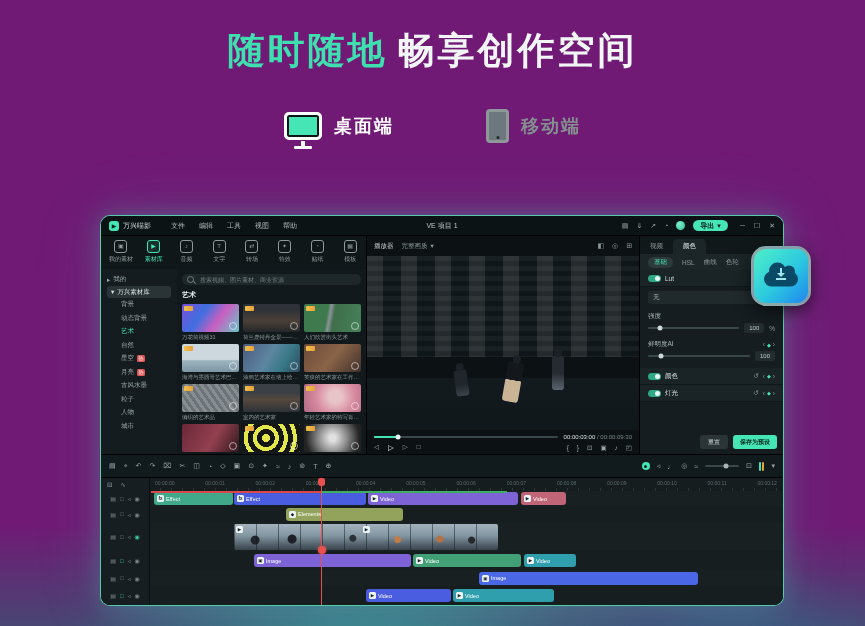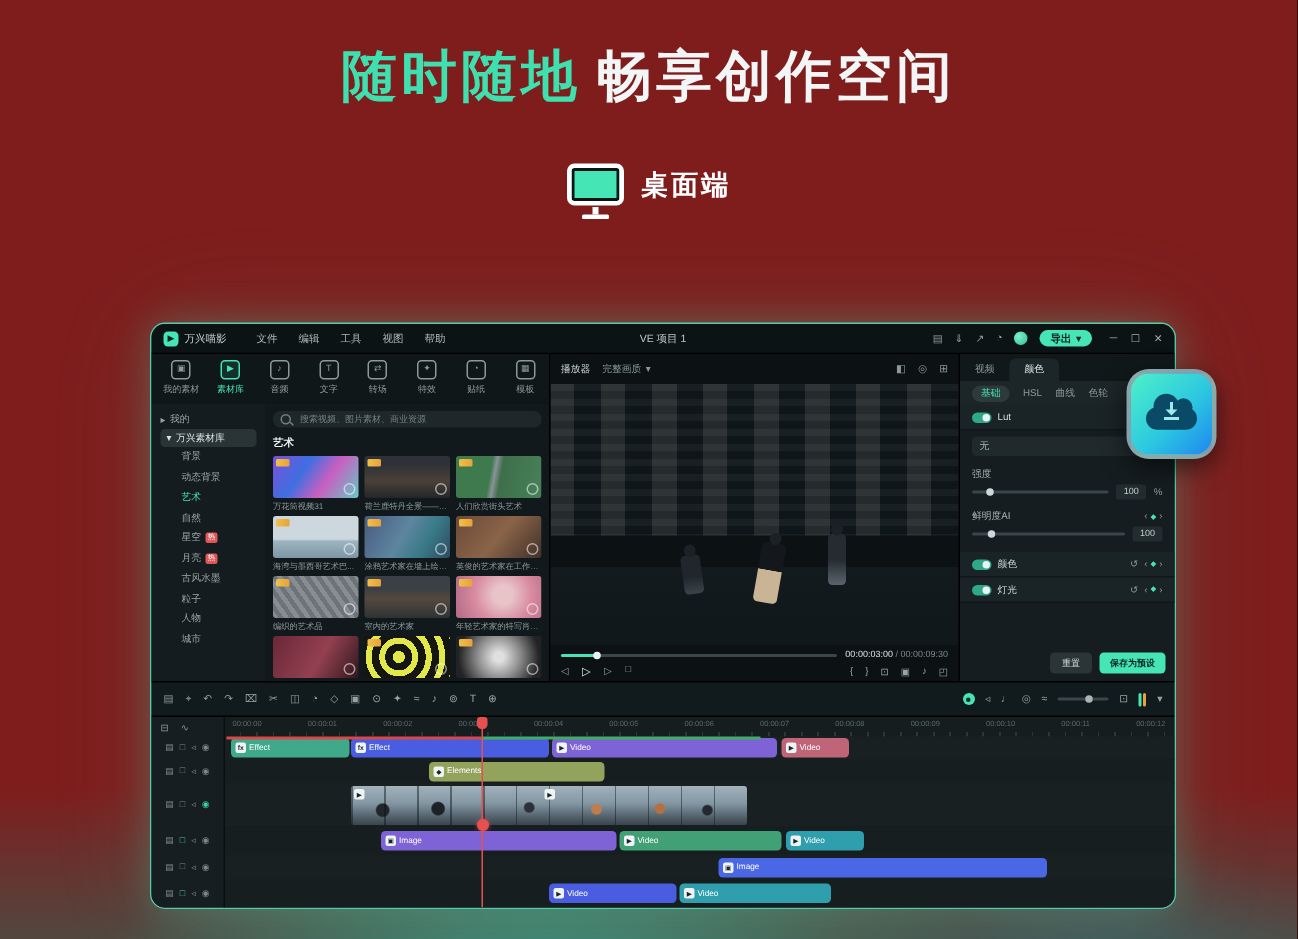--- a/index.html
+++ b/index.html
@@ -1,17 +1,17 @@
 <!DOCTYPE html>
 <html><head>
 <meta charset="utf-8">
 <style>
   html,body{margin:0;padding:0;background:#010404;}
   .stage{position:relative;width:865px;height:626px;overflow:hidden;
-         font-family:"Liberation Sans","DejaVu Sans",sans-serif;background:#7f1d1d;}
+         font-family:"Liberation Sans","DejaVu Sans",sans-serif;background:#701a75;}
   
   .glow-bottom{position:absolute;left:0;right:0;bottom:0;height:140px;pointer-events:none;
     background:
       radial-gradient(55% 150% at 42% 118%, rgba(46,216,180,.50), rgba(46,216,180,0) 62%),
       radial-gradient(30% 80% at 85% 110%, rgba(30,150,170,.28), rgba(30,150,170,0) 70%),
       linear-gradient(0deg, rgba(18,130,112,.42), rgba(18,130,112,0) 72%);}
   .glow-window{position:absolute;left:60px;top:190px;width:760px;height:430px;pointer-events:none;
     background:radial-gradient(60% 60% at 50% 55%, rgba(40,190,180,.12), rgba(40,190,180,0) 70%);}
 
   
@@ -237,20 +237,26 @@
   <div class="hero">
     <h1><span class="hl">随时随地</span><span>畅享创作空间</span></h1>
     <div class="plat-tabs">
       <div class="plat-tab">
         <div class="monitor">
           <div class="stand"></div>
           <div class="base"></div>
         </div>
         <span class="lbl">桌面端</span>
       </div>
+      <div class="plat-tab inactive">
+        <div class="phone">
+            <div class="dot"></div>
+          </div>
+        <span class="lbl">移动端</span>
+      </div>
     </div>
   </div>
 
   <div class="app">
    <div class="app-inner">
 
     <div class="menubar">
       <div class="logo">▶</div>
       <span class="brand">万兴喵影</span>
       <div class="menus">

